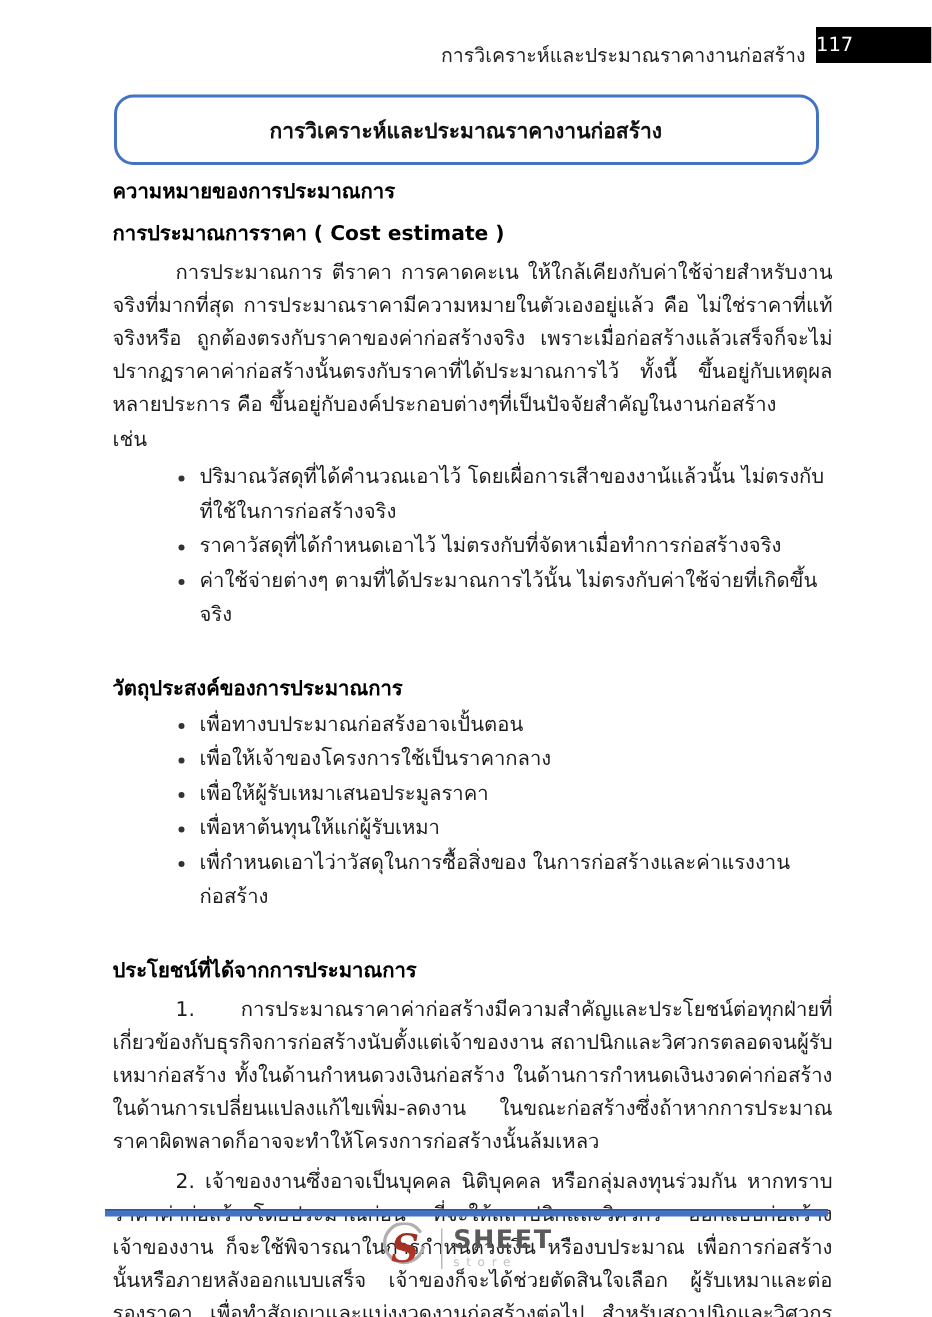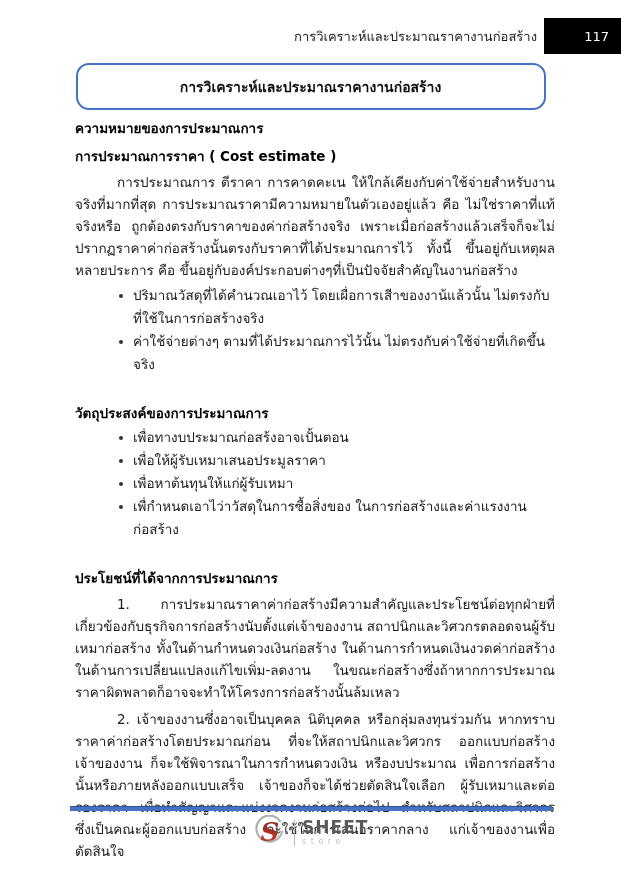--- a/index.html
+++ b/index.html
@@ -14,24 +14,24 @@
   .page { position: relative; width: 621px; height: 878px; background: #fff; }
 
   
   .header { position: relative; height: 57px; }
   .running-title {
     position: absolute; right: 84px; top: 26px;
     font-size: 13px; color: #222; white-space: nowrap;
   }
   .page-number-box {
     position: absolute; right: 0; top: 18px;
-    width: 77px; height: 36px;
+    width: 77px; height: 24px;
     background: #000;
     color: #fff;
-    display: flex; align-items: center; justify-content: flex-end;
+    display: flex; align-items: center; 
     padding-right: 12px;
     font-size: 13px;
   }
 
   
   .title-box {
     margin: 6px auto 0 auto;
     width: 470px; height: 47px;
     border: 2.5px solid #4472C4;
     border-radius: 13px;
@@ -106,30 +106,33 @@
   <div class="title-box">
     <span>การวิเคราะห์และประมาณราคางานก่อสร้าง</span>
   </div>
 
   <div class="bodycol">
 
     <h3 class="sec">ความหมายของการประมาณการ</h3>
     <h3 class="sec">การประมาณการราคา ( Cost estimate )</h3>
 
     <p class="para">การประมาณการ ตีราคา การคาดคะเน ให้ใกล้เคียงกับค่าใช้จ่ายสำหรับงานจริงที่มากที่สุด การประมาณราคามีความหมายในตัวเองอยู่แล้ว คือ ไม่ใช่ราคาที่แท้จริงหรือ ถูกต้องตรงกับราคาของค่าก่อสร้างจริง เพราะเมื่อก่อสร้างแล้วเสร็จก็จะไม่ปรากฏราคาค่าก่อสร้างนั้นตรงกับราคาที่ได้ประมาณการไว้ ทั้งนี้ ขึ้นอยู่กับเหตุผลหลายประการ คือ ขึ้นอยู่กับองค์ประกอบต่างๆที่เป็นปัจจัยสำคัญในงานก่อสร้าง</p>
+    <p class="lead-word">เช่น</p>
 
     <ul class="blist">
       <li>ปริมาณวัสดุที่ได้คำนวณเอาไว้ โดยเผื่อการเสีาของงาน้แล้วนั้น ไม่ตรงกับที่ใช้ในการก่อสร้างจริง</li>
+      <li>ราคาวัสดุที่ได้กำหนดเอาไว้ ไม่ตรงกับที่จัดหาเมื่อทำการก่อสร้างจริง</li>
       <li>ค่าใช้จ่ายต่างๆ ตามที่ได้ประมาณการไว้นั้น ไม่ตรงกับค่าใช้จ่ายที่เกิดขึ้นจริง</li>
     </ul>
 
     <h3 class="sec gap">วัตถุประสงค์ของการประมาณการ</h3>
 
     <ul class="blist">
       <li>เพื่อทางบประมาณก่อสร้งอาจเปั้นตอน</li>
+      <li>เพื่อให้เจ้าของโครงการใช้เป็นราคากลาง</li>
       <li>เพื่อให้ผู้รับเหมาเสนอประมูลราคา</li>
       <li>เพื่อหาต้นทุนให้แก่ผู้รับเหมา</li>
       <li>เพื่กำหนดเอาไว่าวัสดุในการซื้อสิ่งของ ในการก่อสร้างและค่าแรงงานก่อสร้าง</li>
     </ul>
 
     <h3 class="sec gap">ประโยชน์ที่ได้จากการประมาณการ</h3>
 
     <p class="para">1. การประมาณราคาค่าก่อสร้างมีความสำคัญและประโยชน์ต่อทุกฝ่ายที่เกี่ยวข้องกับธุรกิจการก่อสร้างนับตั้งแต่เจ้าของงาน สถาปนิกและวิศวกรตลอดจนผู้รับเหมาก่อสร้าง ทั้งในด้านกำหนดวงเงินก่อสร้าง ในด้านการกำหนดเงินงวดค่าก่อสร้างในด้านการเปลี่ยนแปลงแก้ไขเพิ่ม-ลดงาน ในขณะก่อสร้างซึ่งถ้าหากการประมาณราคาผิดพลาดก็อาจจะทำให้โครงการก่อสร้างนั้นล้มเหลว</p>
     <p class="para">2. เจ้าของงานซึ่งอาจเป็นบุคคล นิติบุคคล หรือกลุ่มลงทุนร่วมกัน หากทราบราคาค่าก่อสร้างโดยประมาณก่อน ที่จะให้สถาปนิกและวิศวกร ออกแบบก่อสร้าง เจ้าของงาน ก็จะใช้พิจารณาในการกำหนดวงเงิน หรืองบประมาณ เพื่อการก่อสร้างนั้นหรือภายหลังออกแบบเสร็จ เจ้าของก็จะได้ช่วยตัดสินใจเลือก ผู้รับเหมาและต่อรองราคา เพื่อทำสัญญาและแบ่งงวดงานก่อสร้างต่อไป สำหรับสถาปนิกและวิศวกร ซึ่งเป็นคณะผู้ออกแบบก่อสร้าง จะใช้ในการเสนอราคากลาง แก่เจ้าของงานเพื่อตัดสินใจ</p>
 

